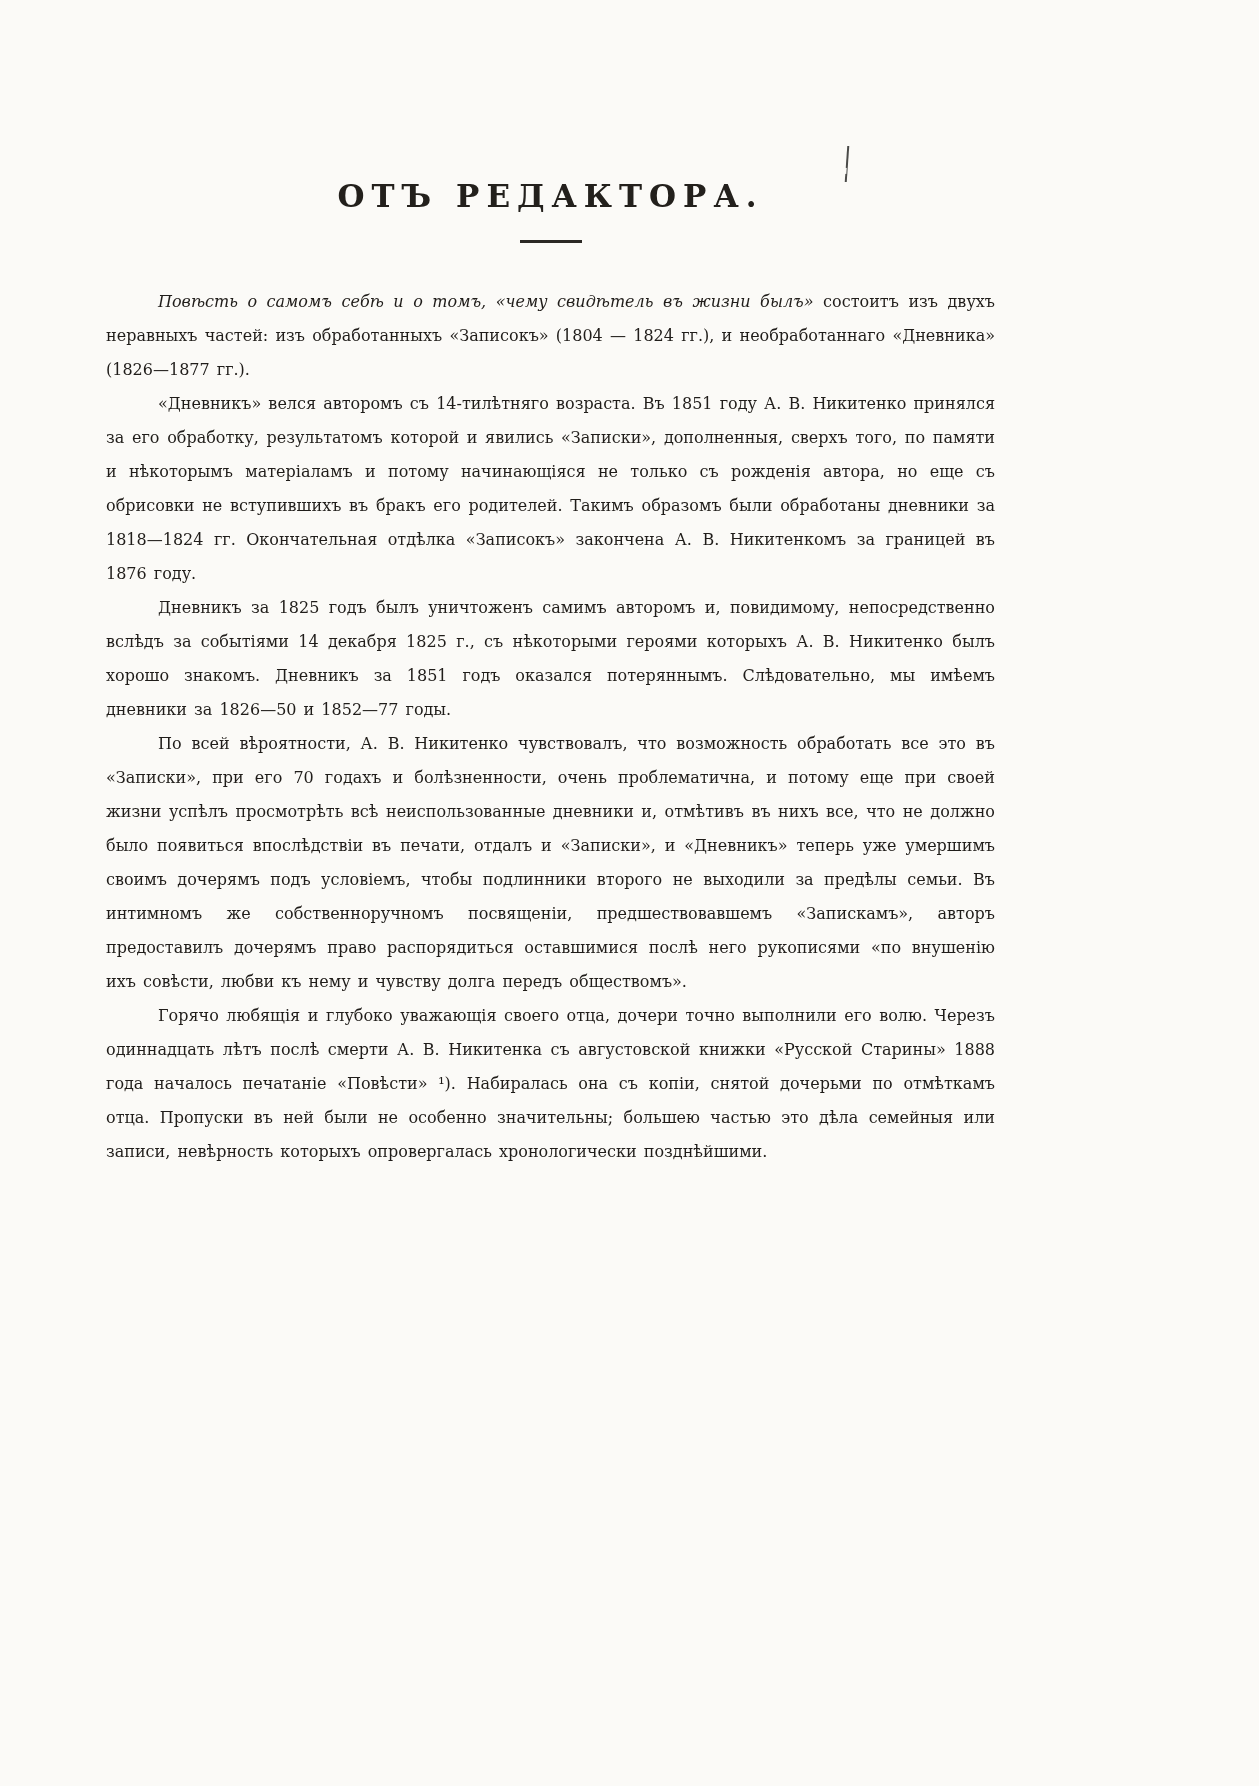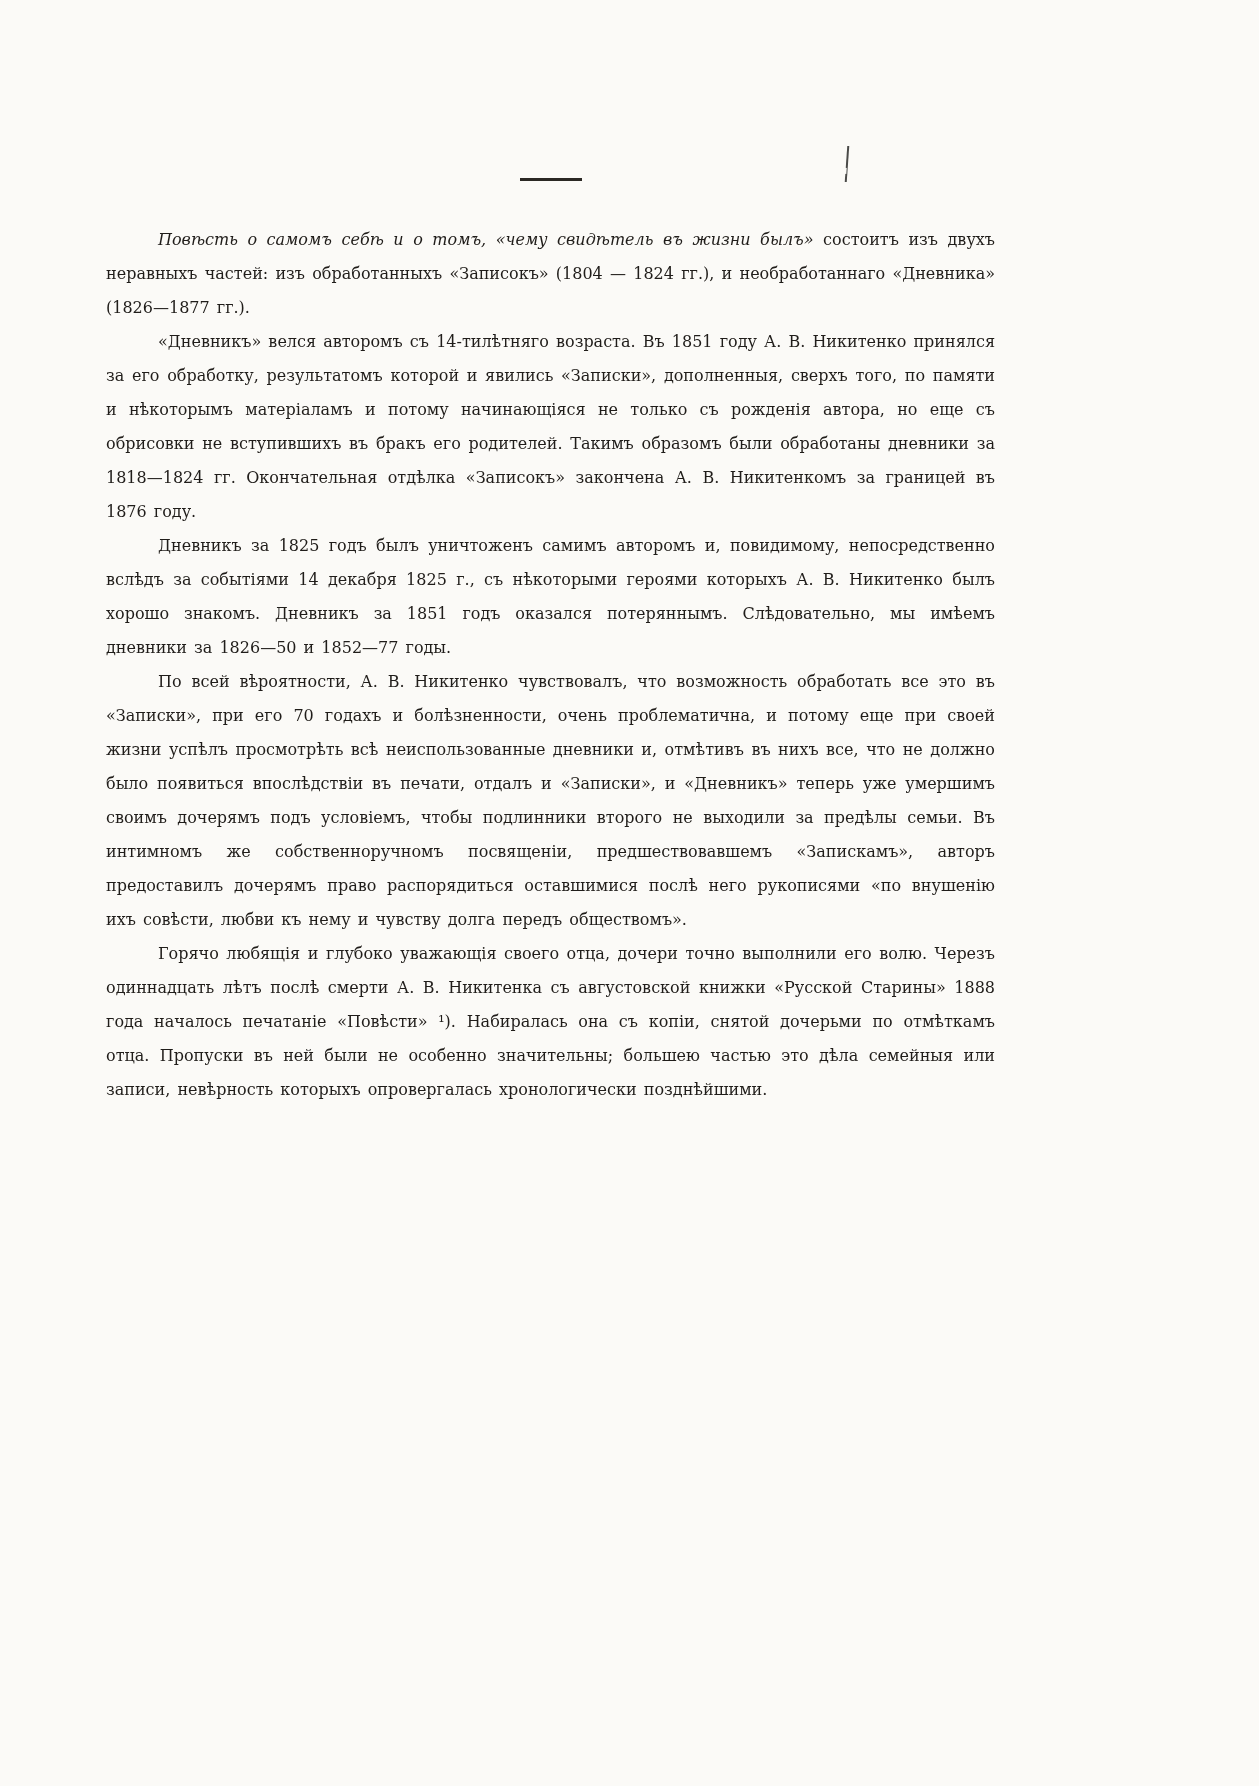--- a/index.html
+++ b/index.html
@@ -63,20 +63,21 @@
     font-style: italic;
   }
 </style>
 </head>
 <body>
 
 <div class="page">
 
   <div class="stray-mark"></div>
 
+  <h1 class="title">ОТЪ  РЕДАКТОРА.</h1>
 
   <div class="title-rule"></div>
 
   <div class="body-text">
     <p><span class="lead-italic">Повѣсть о самомъ себѣ и о томъ, «чему свидѣтель въ жизни былъ»</span><span> состоитъ изъ двухъ неравныхъ частей: изъ обработанныхъ «Записокъ» (1804 — 1824 гг.), и необработаннаго «Дневника» (1826—1877 гг.).</span></p>
     <p><span>«Дневникъ» велся авторомъ съ 14-тилѣтняго возраста. Въ 1851 году А. В. Никитенко принялся за его обработку, результатомъ которой и явились «Записки», дополненныя, сверхъ того, по памяти и нѣкоторымъ матеріаламъ и потому начинающіяся не только съ рожденія автора, но еще съ обрисовки не вступившихъ въ бракъ его родителей. Такимъ образомъ были обработаны дневники за 1818—1824 гг. Окончательная отдѣлка «Записокъ» закончена А. В. Никитенкомъ за границей въ 1876 году.</span></p>
     <p><span>Дневникъ за 1825 годъ былъ уничтоженъ самимъ авторомъ и, повидимому, непосредственно вслѣдъ за событіями 14 декабря 1825 г., съ нѣкоторыми героями которыхъ А. В. Никитенко былъ хорошо знакомъ. Дневникъ за 1851 годъ оказался потеряннымъ. Слѣдовательно, мы имѣемъ дневники за 1826—50 и 1852—77 годы.</span></p>
     <p><span>По всей вѣроятности, А. В. Никитенко чувствовалъ, что возможность обработать все это въ «Записки», при его 70 годахъ и болѣзненности, очень проблематична, и потому еще при своей жизни успѣлъ просмотрѣть всѣ неиспользованные дневники и, отмѣтивъ въ нихъ все, что не должно было появиться впослѣдствіи въ печати, отдалъ и «Записки», и «Дневникъ» теперь уже умершимъ своимъ дочерямъ подъ условіемъ, чтобы подлинники второго не выходили за предѣлы семьи. Въ интимномъ же собственноручномъ посвященіи, предшествовавшемъ «Запискамъ», авторъ предоставилъ дочерямъ право распорядиться оставшимися послѣ него рукописями «по внушенію ихъ совѣсти, любви къ нему и чувству долга передъ обществомъ».</span></p>
     <p><span>Горячо любящія и глубоко уважающія своего отца, дочери точно выполнили его волю. Черезъ одиннадцать лѣтъ послѣ смерти А. В. Никитенка съ августовской книжки «Русской Старины» 1888 года началось печатаніе «Повѣсти» ¹). Набиралась она съ копіи, снятой дочерьми по отмѣткамъ отца. Пропуски въ ней были не особенно значительны; большею частью это дѣла семейныя или записи, невѣрность которыхъ опровергалась хронологически позднѣйшими.</span></p>
   </div>

